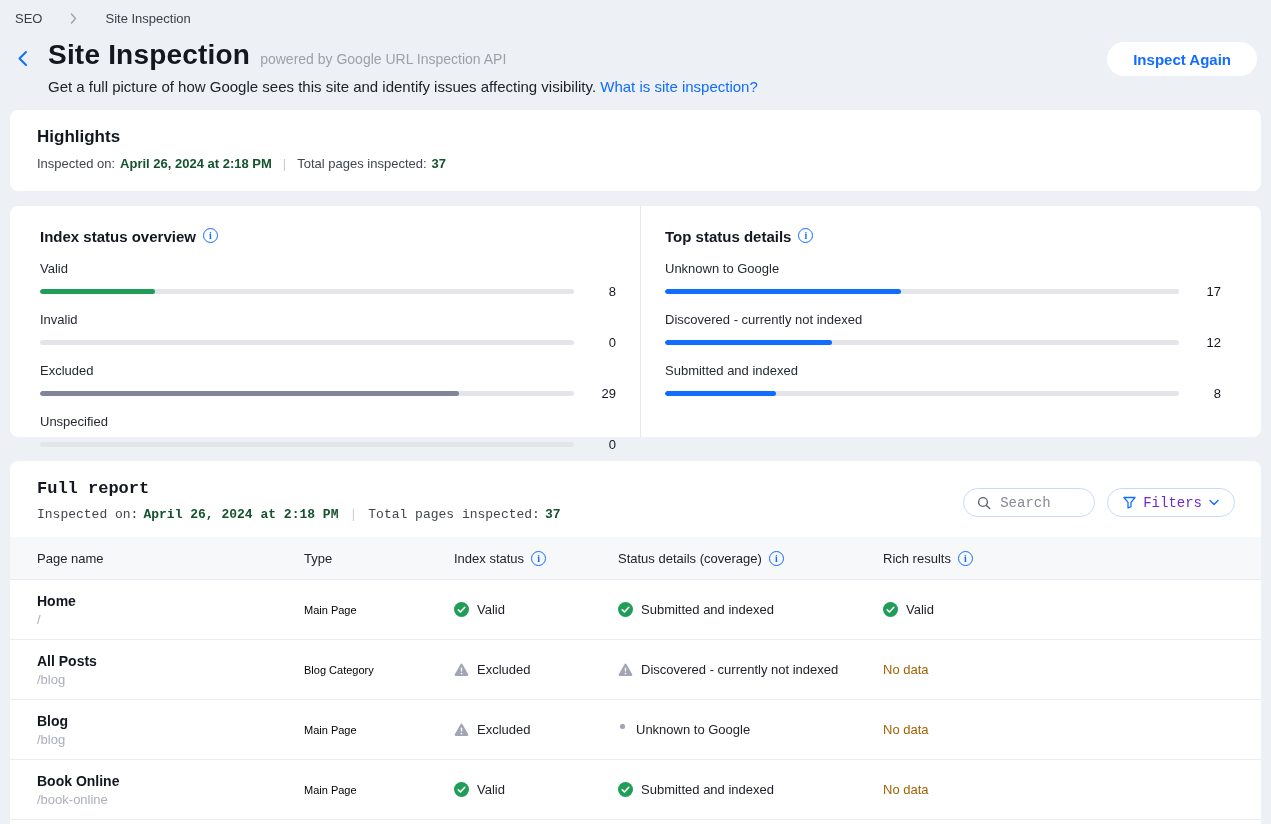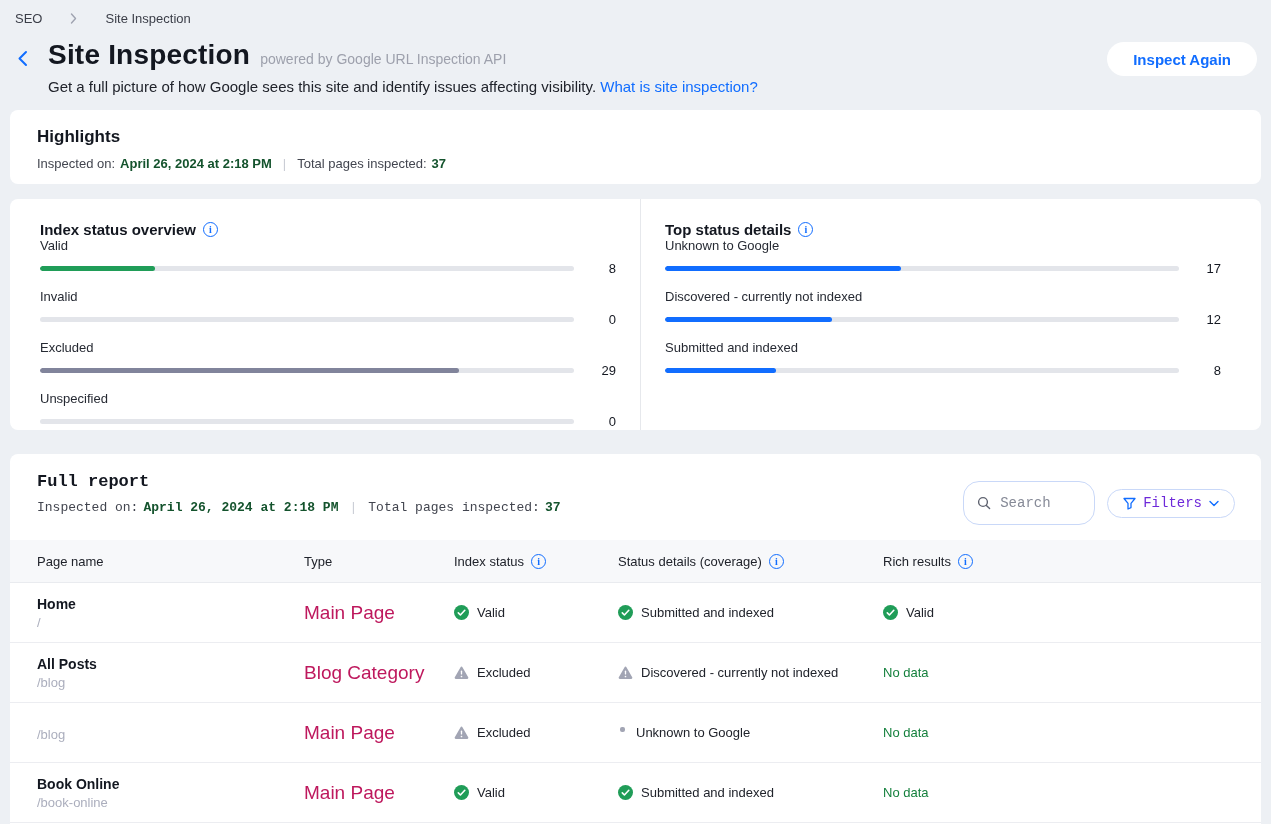--- a/index.html
+++ b/index.html
@@ -20,62 +20,62 @@
   .title-block { margin-left:16px; }
   .title-row { display:flex; align-items:baseline; gap:10px; }
   .page-title { font-size:28px; font-weight:bold; color:#131720; letter-spacing:.2px; }
   .page-subtitle { font-size:14px; color:#9DA0AC; }
   .page-desc { font-size:15px; margin-top:7px; color:#20232B; }
   .page-desc a { color:#116DFF; text-decoration:none; cursor:pointer; }
   .inspect-again { margin-left:auto; margin-top:3px; height:34px; padding:0 26px; border:none; border-radius:18px;
     background:#fff; color:#116DFF; font-size:15px; font-weight:bold; font-family:inherit; cursor:pointer; }
   
   .card { background:#fff; border-radius:8px; margin:0 10px; }
-  .card-highlights { margin-top:15px; padding:17px 27px 13px 27px; }
+  .card-highlights { margin-top:15px; padding:17px 27px 20px 27px; }
   .card-title { font-size:17px; font-weight:bold; color:#131720; margin:0 0 9px 0; }
   .meta-line { font-size:13px; color:#42454F; display:flex; align-items:center; }
   .meta-line b { color:#14532d; margin-left:5px; }
   .meta-sep { color:#C9CCD4; margin:0 11px; }
   
   .card-charts { margin-top:15px; height:231px; display:flex; }
   .chart-col { padding-top:22px; }
   .chart-col.left  { width:631px; border-right:1px solid #E6E8EC; padding-left:30px; padding-right:24px; }
   .chart-col.right { flex:1; padding-left:24px; padding-right:40px; }
-  .chart-heading { display:flex; align-items:center; gap:7px; font-size:15px; font-weight:bold; color:#131720; }
+  .chart-heading { display:flex; gap:7px; font-size:15px; font-weight:bold; color:#131720; margin-bottom:16px; }
   .bar-row { margin-bottom:13px; }
   .bar-label { font-size:13px; color:#262A33; margin-bottom:8px; }
   .bar-line { display:flex; align-items:center; }
   .bar-track { flex:1; height:5px; background:#E3E5EA; border-radius:3px; overflow:hidden; }
   .bar-fill { display:block; height:100%; border-radius:3px; }
   .bar-value { width:42px; text-align:right; font-size:13px; color:#131720; }
   
   .info-icon { display:inline-flex; align-items:center; justify-content:center; width:15px; height:15px;
     border:1.2px solid #116DFF; border-radius:50%; color:#116DFF; font-size:10px; font-weight:bold;
     font-family:"Liberation Serif","DejaVu Serif",serif; cursor:pointer; flex:none; }
   
   .card-report { margin-top:24px; height:460px; overflow:hidden; }
   .report-head { display:flex; align-items:flex-start; padding:18px 26px 15px 27px;font-family:Liberation Mono, monospace; }
   .report-tools { margin-left:auto; display:flex; gap:12px; align-items:center; margin-top:9px; }
-  .search-pill { display:flex; align-items:center; gap:7px; width:132px; height:44px; padding:0 13px;
+  .search-pill { display:flex; align-items:center; gap:7px; width:132px; height:29px; padding:0 13px;
     border:1px solid #C9D8F8; border-radius:16px; background:#fff; }
   .search-pill input { border:none; outline:none; width:80px; font-size:14px; font-family:inherit; color:#42454F; background:transparent; }
   .search-pill input::placeholder { color:#868A97; }
   .filters-pill { display:flex; align-items:center; gap:7px; height:29px; padding:0 15px;
     border:1px solid #C9D8F8; border-radius:16px; background:#fff; color:#6d28d9; font-size:14px; font-family:inherit; cursor:pointer; }
   
   .tbl-grid { display:grid; grid-template-columns:294px 150px 164px 265px 1fr; align-items:center; }
   .tbl-header { height:43px; background:#F7F8FA; border-bottom:1px solid #E9EBEF; font-size:13px; color:#20232B; }
   .tbl-header .cell { display:flex; align-items:center; gap:7px; }
   .cell:first-child { padding-left:27px; }
   .tbl-row { height:60px; border-bottom:1px solid #ECEDF1; cursor:pointer; }
   .page-name { font-size:14px; font-weight:bold; color:#131720; }
   .page-path { font-size:13px; color:#ABAEBD; margin-top:3px; }
-  .page-type { font-size:19px; color:#be185d; }
+  .page-type { font-size:11px; color:#000000; }
   .status-cell { display:flex; align-items:center; gap:8px; font-size:13px; color:#20232B; }
-  .status-cell .no-data { color:#15803d; }
+  .status-cell .no-data { color:#a16207; }
   .dot-icon { width:5px; height:5px; border-radius:2px; background:#A2A5B4; margin:0 3px 6px 2px; }
   svg { display:block; }
 </style>
 </head>
 <body>
 
 <div class="breadcrumb">
   <span class="crumb">SEO</span>
   <span class="crumb-sep">
     <svg width="7" height="11" viewBox="0 0 7 11">
@@ -316,20 +316,21 @@
             </svg>
           </span>
           <span class="">Discovered - currently not indexed</span>
         </div>
         <div class="status-cell">
           <span class="no-data">No data</span>
         </div>
       </div>
       <div class="tbl-grid tbl-row">
         <div class="cell">
+          <div class="page-name">Blog</div>
           <div class="page-path">/blog</div>
         </div>
         <div class="page-type">Main Page</div>
         <div class="status-cell">
           <span>
             <svg width="15" height="14" viewBox="0 0 15 14">
               <path d="M6.55 1.15a1.1 1.1 0 0 1 1.9 0l5.75 10.1a1.1 1.1 0 0 1-.95 1.65H1.75a1.1 1.1 0 0 1-.95-1.65z" fill="#A2A5B4"></path>
               <rect x="6.85" y="4.5" width="1.3" height="4.1" rx="0.65" fill="#fff"></rect>
               <circle cx="7.5" cy="10.5" r="0.85" fill="#fff"></circle>
             </svg>

